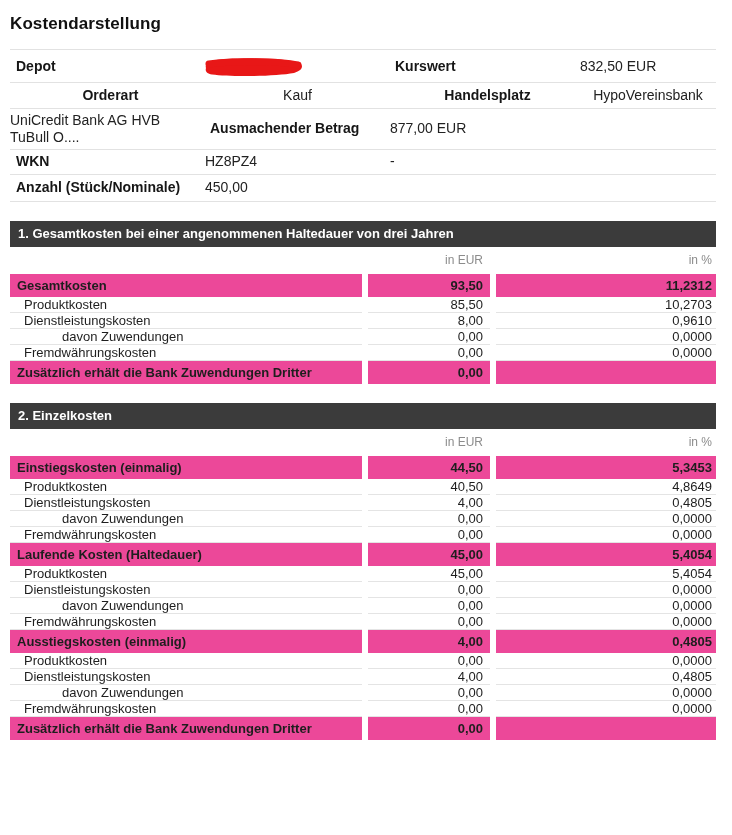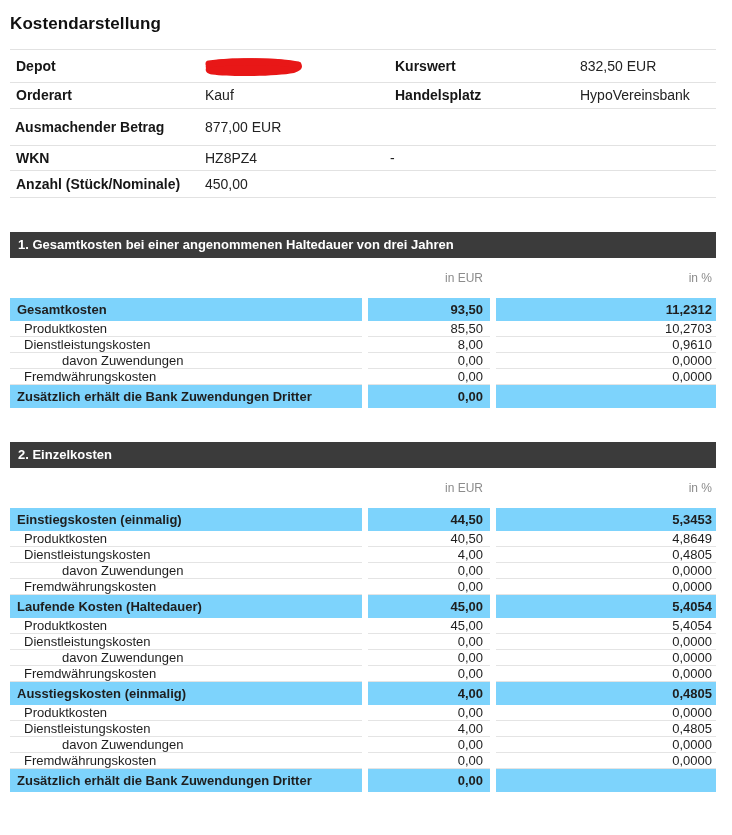--- a/index.html
+++ b/index.html
@@ -19,55 +19,55 @@
 
   
   .info-grid { border-top: 1px solid #e2e2e2; width: 706px; }
   .irow {
     display: grid;
     grid-template-columns: 195px 185px 190px auto;
     align-items: center;
     border-bottom: 1px solid #e2e2e2;
   }
   .irow.r1 { min-height: 32px; }
-  .irow.r2 { min-height: 25px; }
+  .irow.r2 { min-height: 25px; text-align: center; }
   .irow.r3 { min-height: 36px; }
   .irow.r4 { min-height: 24px; }
   .irow.r5 { min-height: 26px; }
   .icell { font-size: 14px; line-height: 1.2; padding: 3px 0; }
   .icell.lbl { font-weight: bold; padding-left: 6px; color: #161616; }
   .icell.lbl2 { padding-left: 5px; }
   .icell.val { color: #222; }
   .scribble { display: block; margin: 1px 0 0 -6px; }
 
   
   .section-bar {
-    margin-top: 34px;
+    margin-top: 19px;
     height: 26px; line-height: 26px;
     background: #3b3b3b; color: #ffffff;
     font-size: 13px; font-weight: bold;
     padding-left: 8px; width: 698px;
   }
   .cost-table { width: 706px; }
   .trow {
     display: grid;
     grid-template-columns: 352px 122px 220px;
     column-gap: 6px;
     align-items: center;
   }
   .trow .c {
     font-size: 13px; height: 100%;
     display: flex; align-items: center;
     box-sizing: border-box;
   }
   .trow { height: 16px; }
-  .trow.head { height: 40px; }
+  .trow.head { height: 27px; }
   .trow.head .c { color: #8c8c8c; font-size: 12px; }
   .trow.total { height: 23px; }
-  .trow.total .c { background: #7dd3fc; font-weight: bold; }
+  .trow.total .c { background: #ec4899; font-weight: bold; }
   .trow.sub .c, .trow.subsub .c { border-bottom: 1px solid #e4e4e4; }
   .c.label { padding-left: 7px; }
   .trow.sub .c.label { padding-left: 14px; }
   .trow.subsub .c.label { padding-left: 52px; }
   .c.eur { justify-content: flex-end; padding-right: 7px; }
   .c.pct { justify-content: flex-end; padding-right: 4px; }
 </style>
 </head>
 <body>
 
@@ -87,20 +87,21 @@
       <div class="icell lbl lbl2">Kurswert</div>
       <div class="icell val">832,50 EUR</div>
     </div>
     <div class="irow r2">
       <div class="icell lbl">Orderart</div>
       <div class="icell val">Kauf</div>
       <div class="icell lbl lbl2">Handelsplatz</div>
       <div class="icell val">HypoVereinsbank</div>
     </div>
     <div class="irow r3">
+      <div class="icell val" style="width:185px;">UniCredit Bank AG HVB TuBull O....</div>
       <div class="icell lbl lbl2">Ausmachender Betrag</div>
       <div class="icell val">877,00 EUR</div>
     </div>
     <div class="irow r4">
       <div class="icell lbl">WKN</div>
       <div class="icell val">HZ8PZ4</div>
       <div class="icell val">-</div>
     </div>
     <div class="irow r5">
       <div class="icell lbl">Anzahl (Stück/Nominale)</div>

